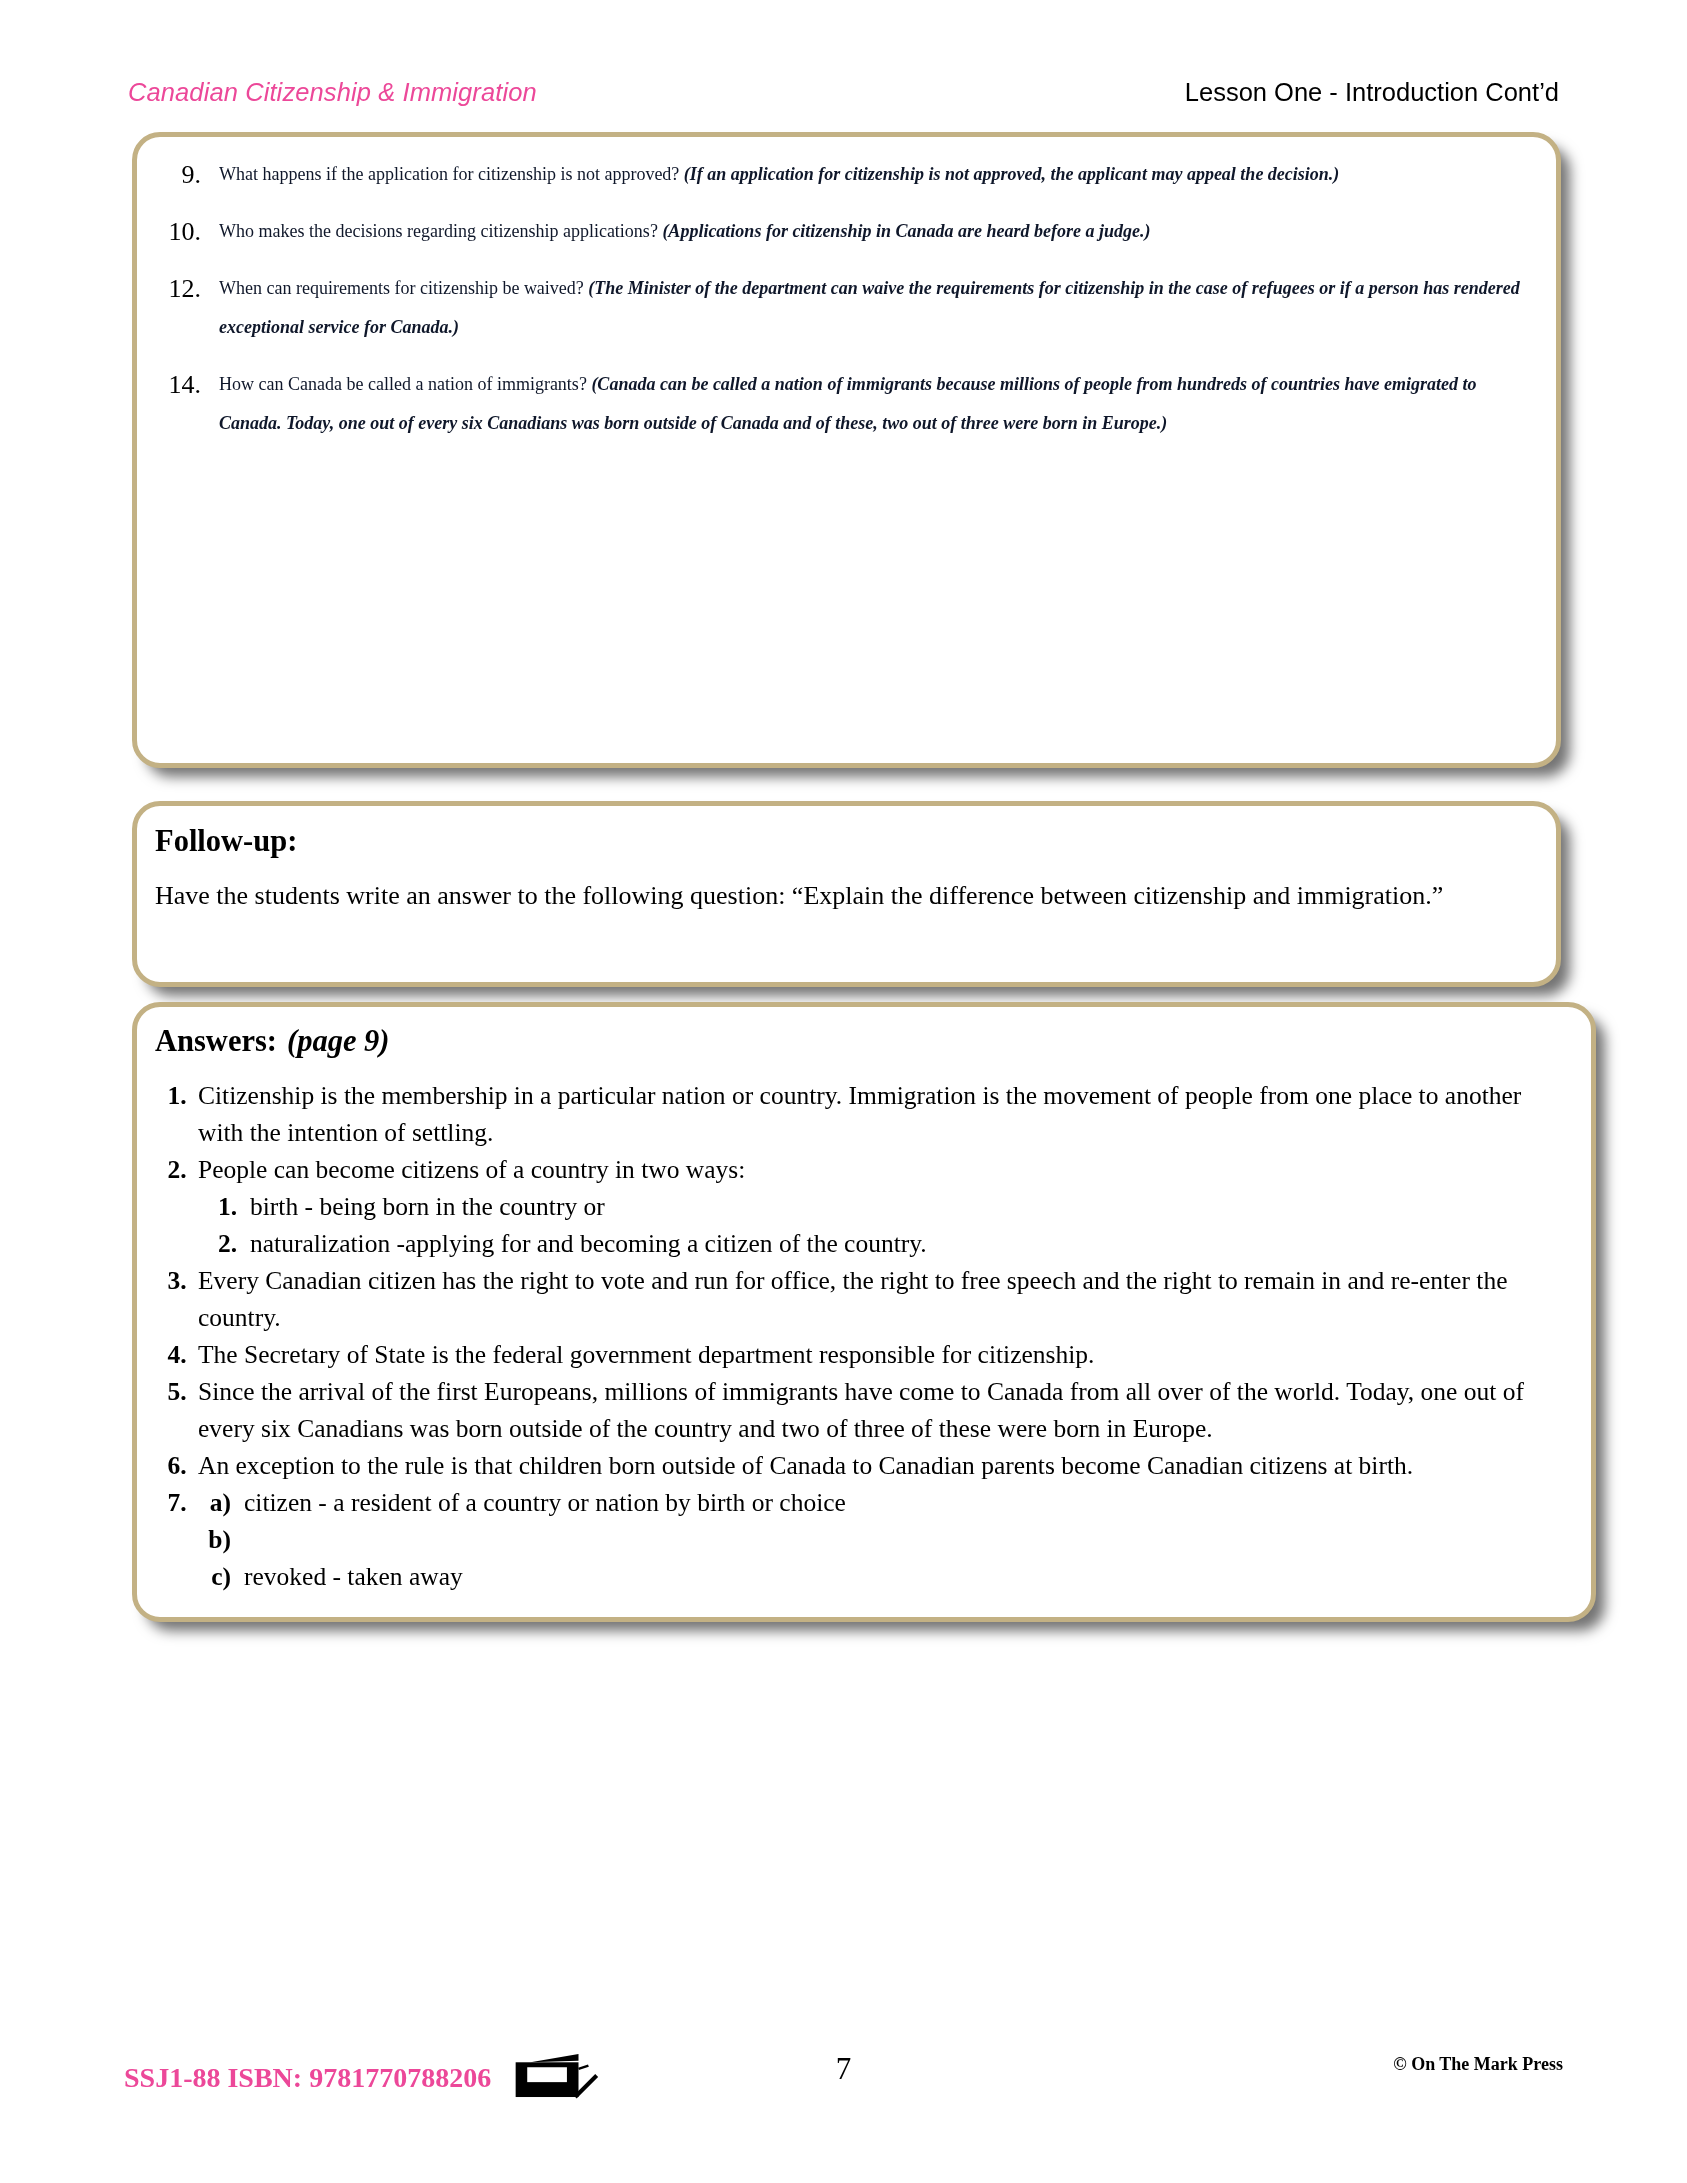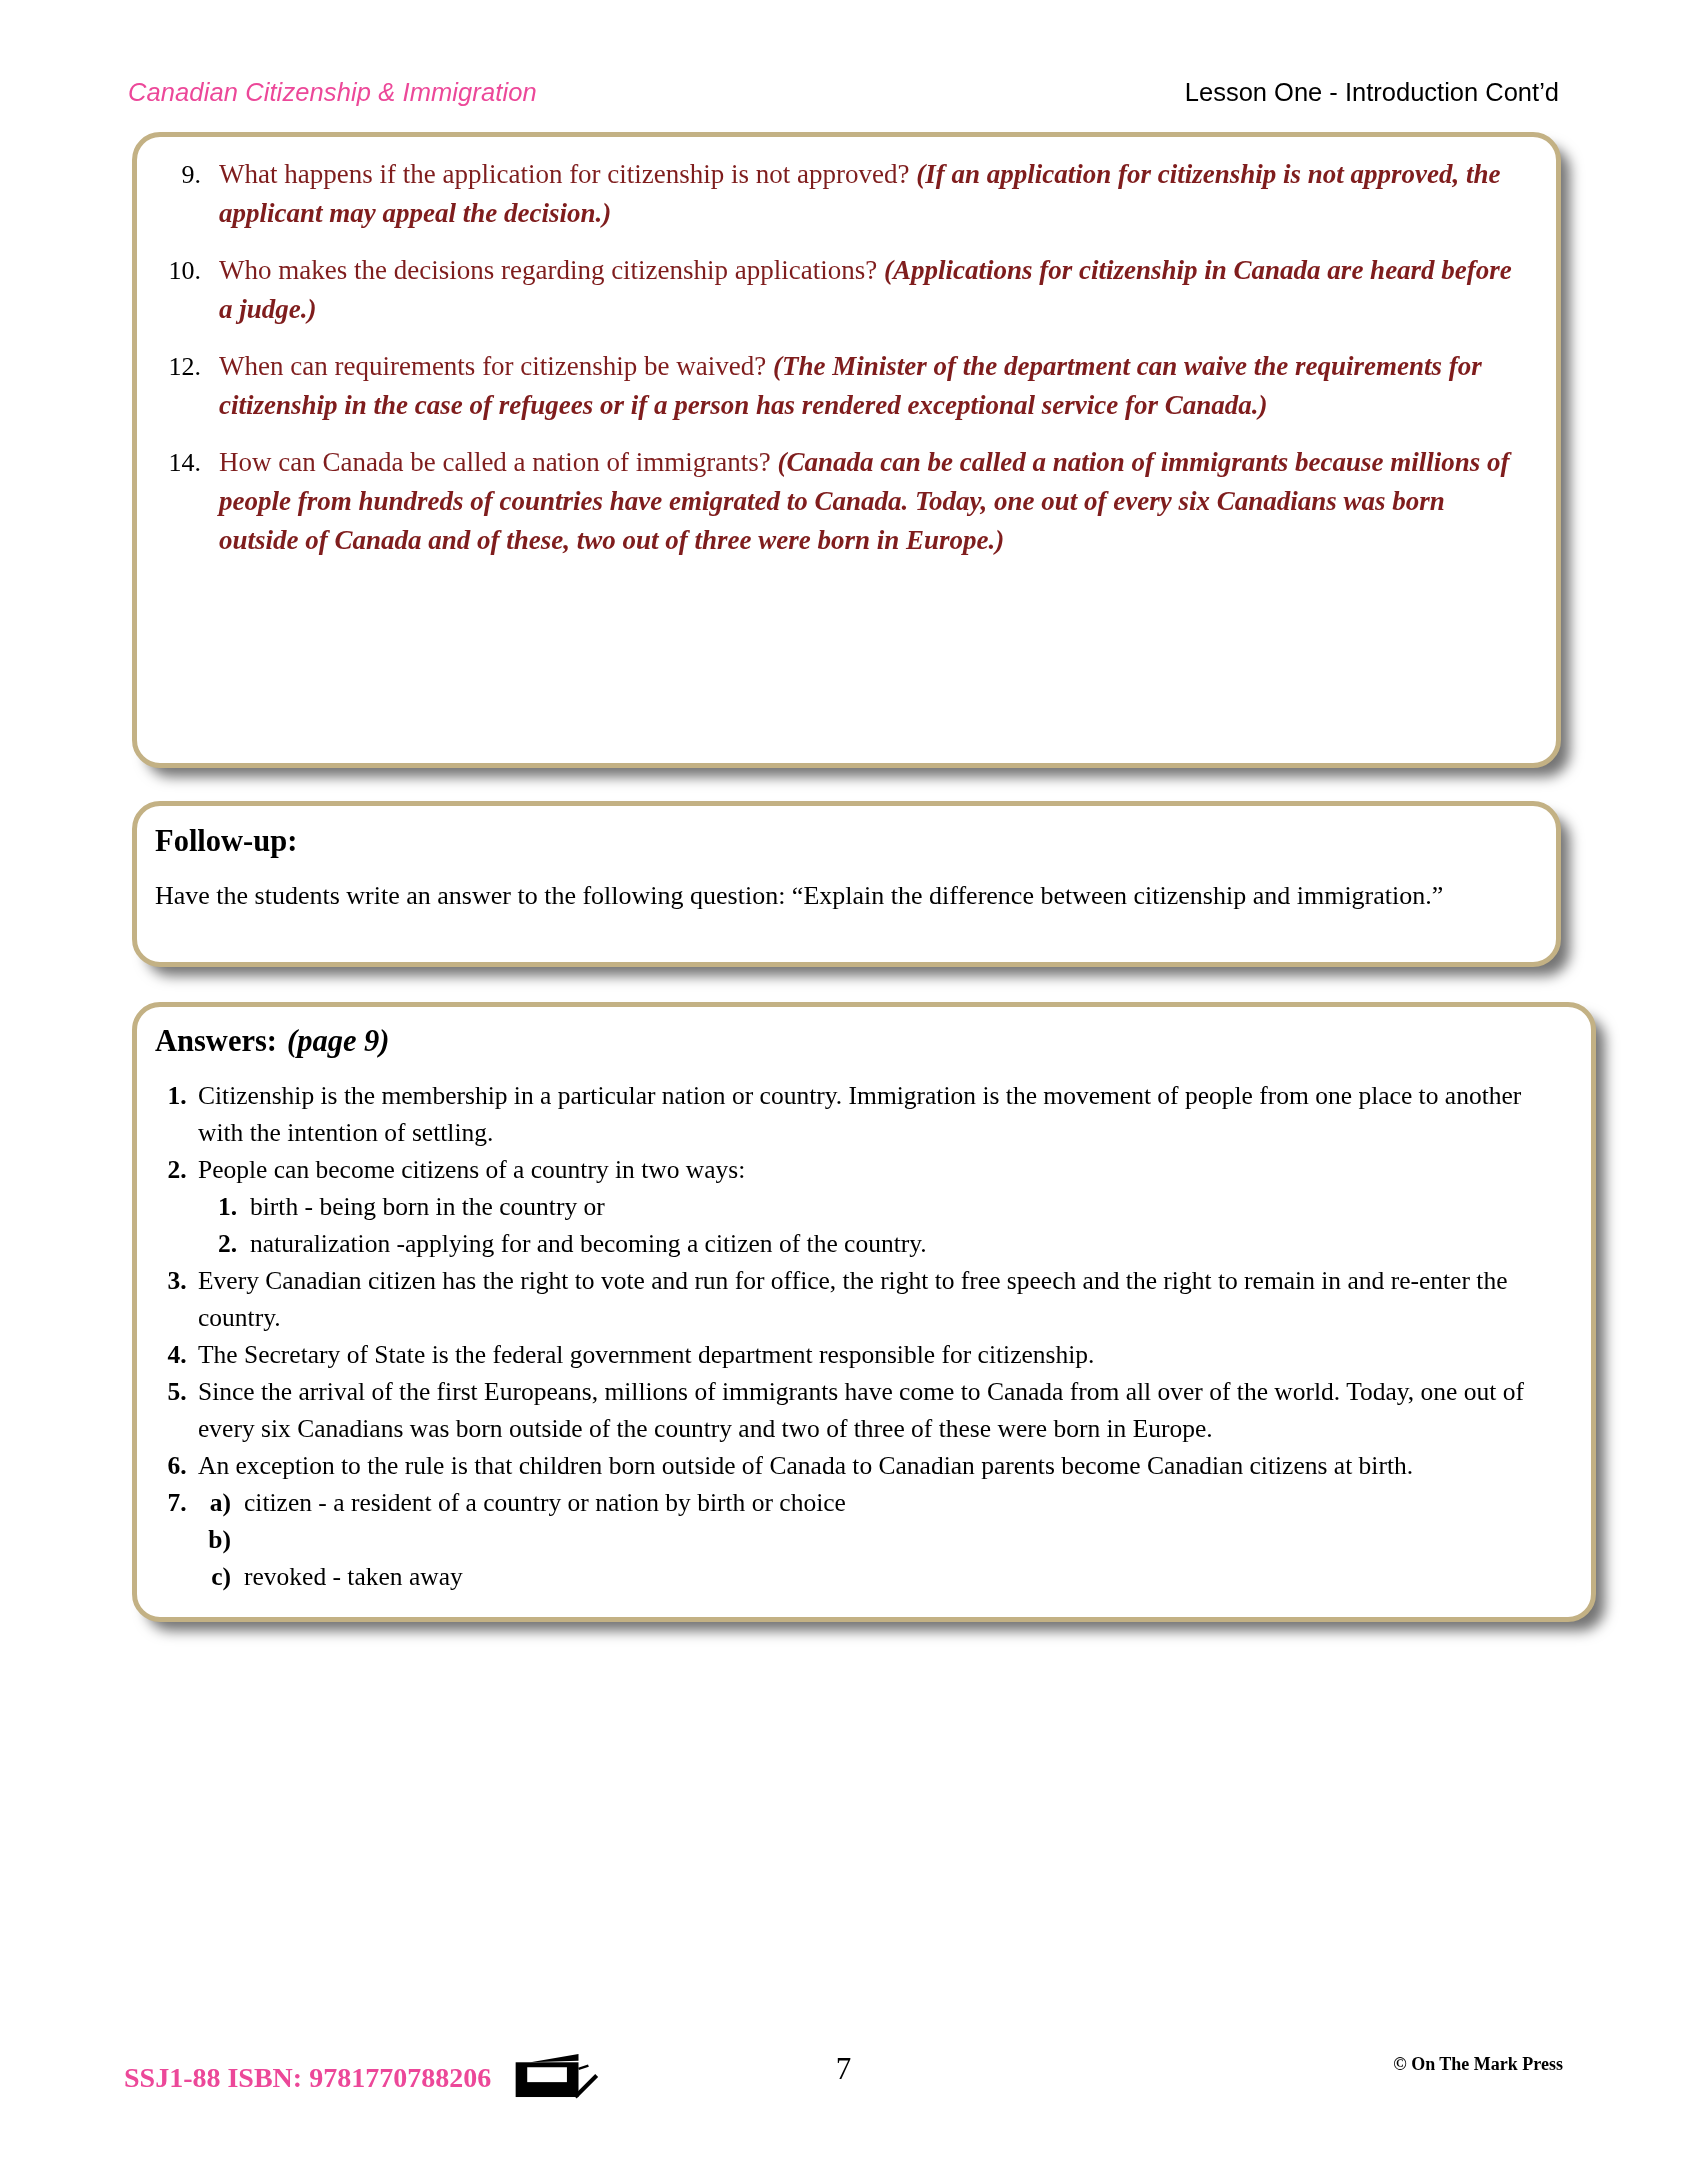--- a/index.html
+++ b/index.html
@@ -52,21 +52,21 @@
   #questions-panel {
     left: 132px;
     top: 132px;
     width: 1429px;
     height: 636px;
   }
   #followup-panel {
     left: 132px;
     top: 801px;
     width: 1429px;
-    height: 166px;
+    height: 186px;
   }
   #answers-panel {
     left: 132px;
     top: 1002px;
     width: 1464px;
     height: 620px;
   }
 
   
   .q-list {
@@ -84,23 +84,23 @@
     flex: 0 0 64px;
     text-align: right;
     padding-right: 18px;
     font-size: 26px;
     line-height: 39px;
     color: #000;
     box-sizing: border-box;
   }
   .q-body {
     flex: 1 1 auto;
-    font-size: 27px;
+    font-size: 18px;
     line-height: 39px;
-    color: #7f1d1d;
+    color: #0f172a;
   }
   .q-body .ans {
     font-weight: bold;
     font-style: italic;
   }
 
   
   .fu-inner {
     position: absolute;
     left: 18px;

